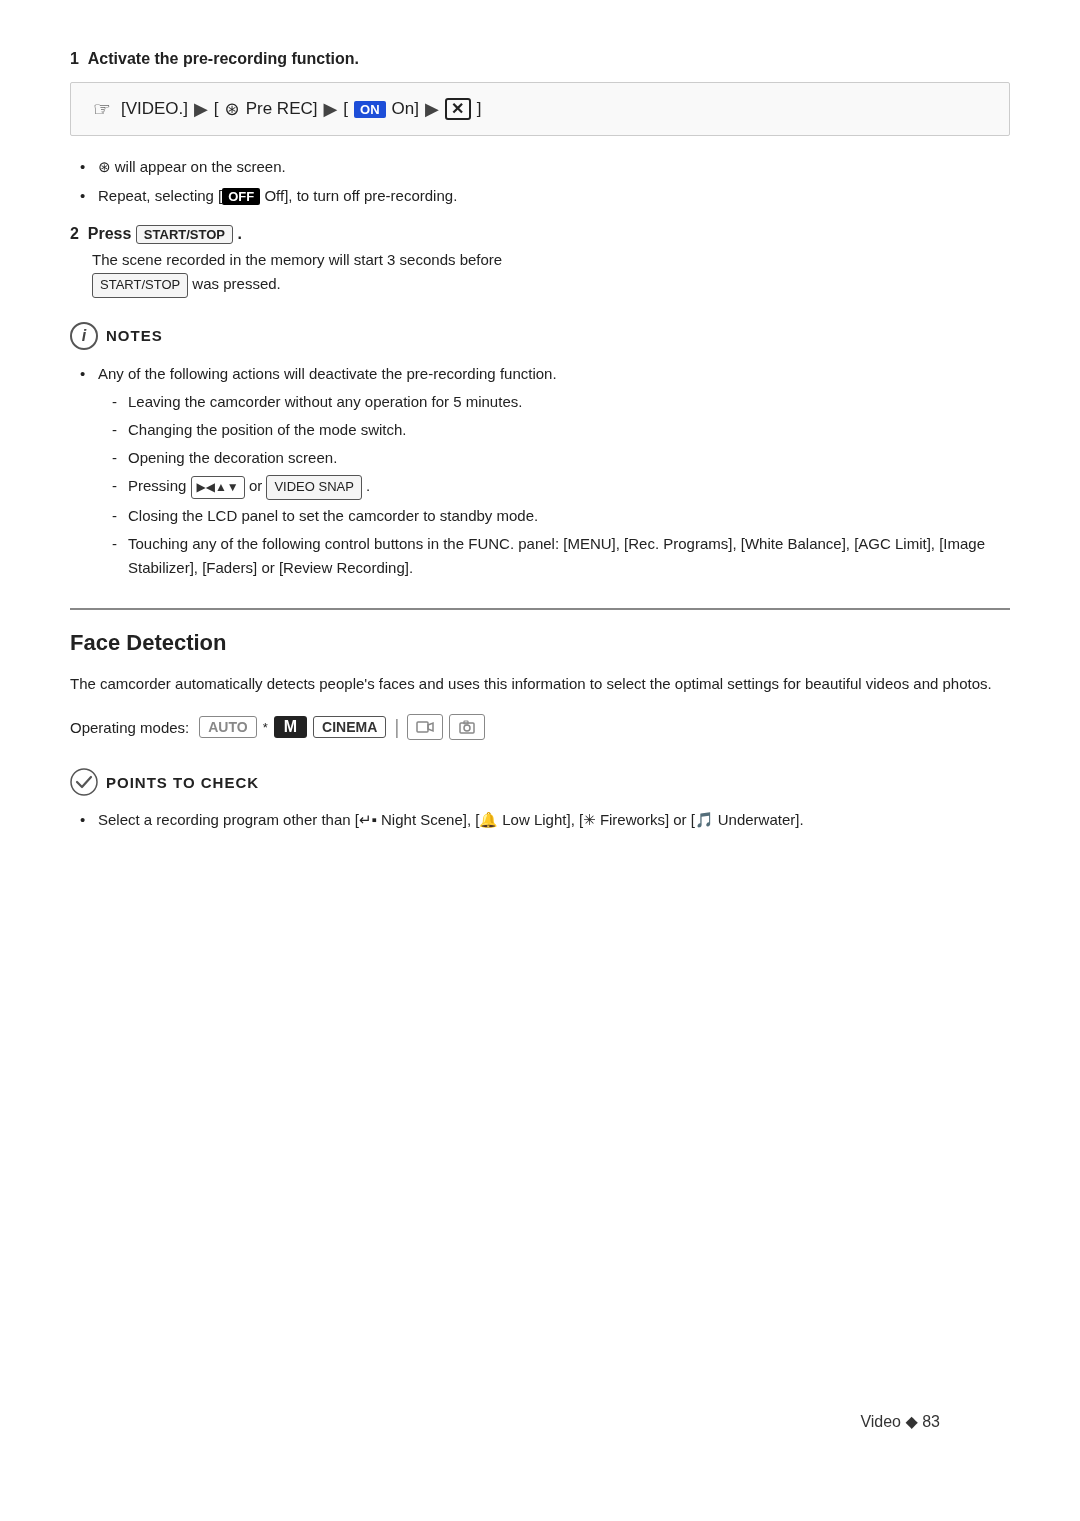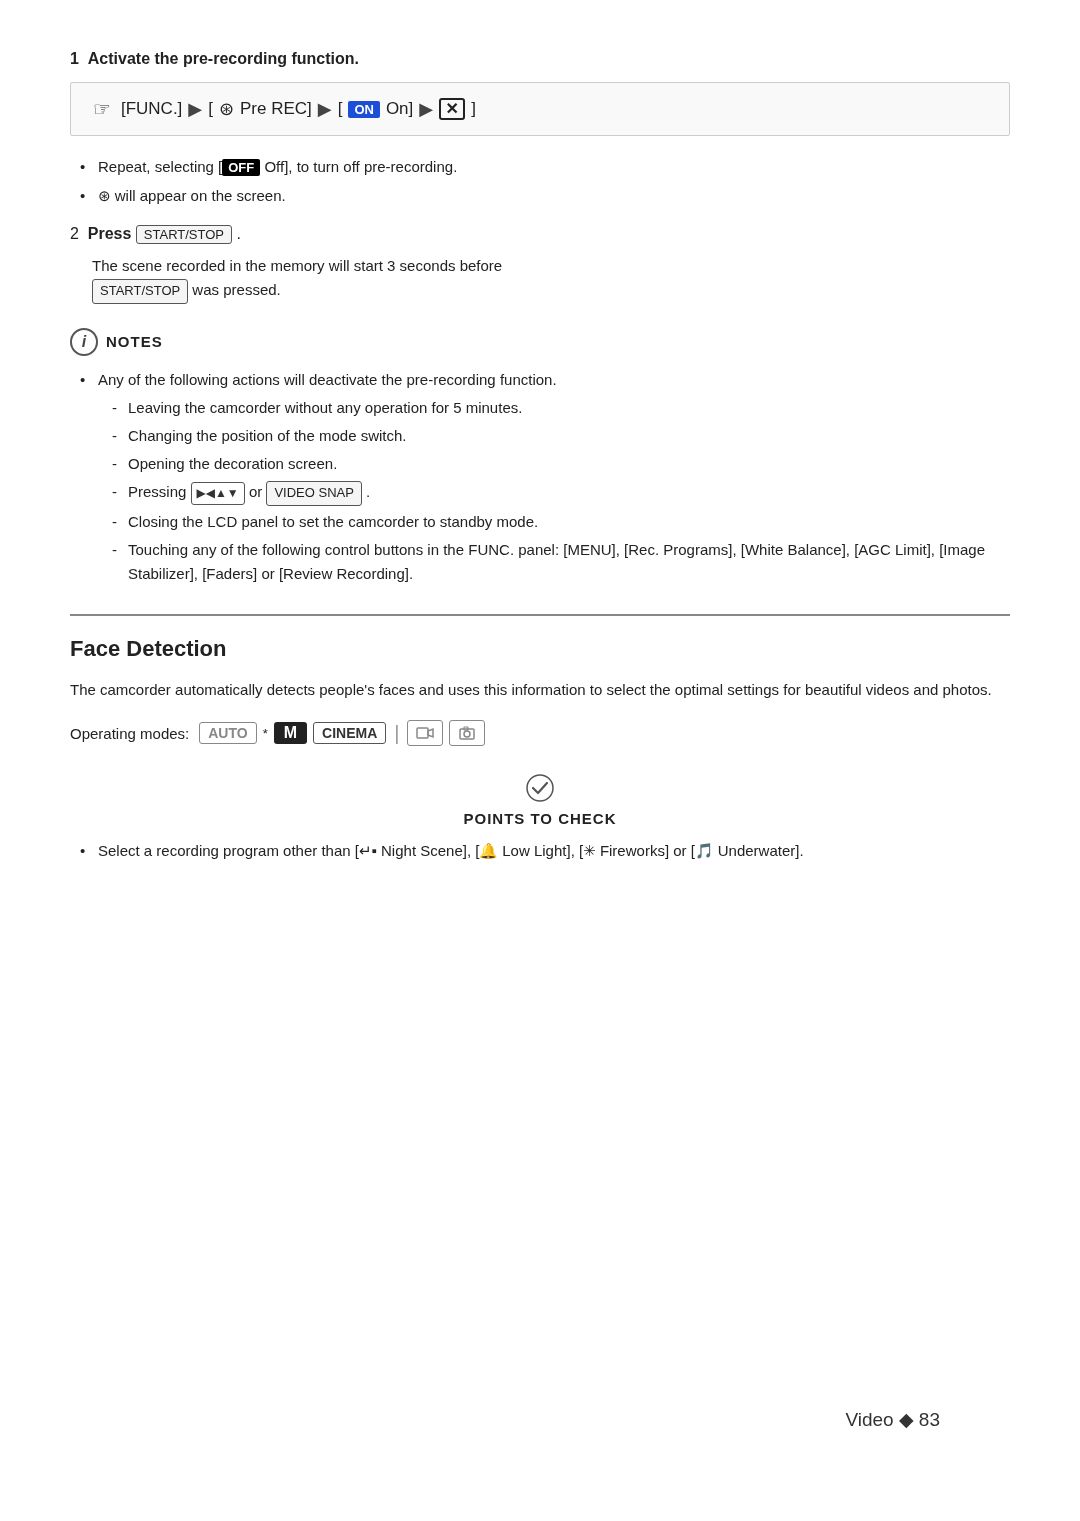--- a/index.html
+++ b/index.html
@@ -84,23 +84,23 @@
       margin-bottom: 6px;
       line-height: 1.5;
     }
     .bullet-list li::before {
       content: "•";
       position: absolute;
       left: 0;
     }
 
     .step2-heading {
-      font-weight: normal;
-      font-size: 16px;
-      margin-bottom: 10px;
+      font-weight: bold;
+      font-size: 16px;
+      margin-bottom: 4px;
     }
 
     .key-badge {
       display: inline-block;
       border: 1px solid #555;
       border-radius: 3px;
       padding: 1px 7px;
       font-size: 13px;
       background: #f5f5f5;
       color: #222;
@@ -263,21 +263,20 @@
     }
 
     .points-section {
       margin-bottom: 18px;
     }
     .points-header {
       display: flex;
       align-items: center;
       gap: 8px;
       margin-bottom: 12px;
-      flex-direction: column;
     }
     .points-icon {
       width: 28px;
       height: 28px;
       display: flex;
       align-items: center;
       justify-content: center;
     }
     .points-title {
       font-weight: bold;
@@ -298,21 +297,21 @@
     .points-bullets > li::before {
       content: "•";
       position: absolute;
       left: 0;
     }
 
     .page-footer {
       position: absolute;
       bottom: 40px;
       right: 70px;
-      font-size: 19px;
+      font-size: 16px;
       color: #333;
     }
     .body-wrap {
       position: relative;
       min-height: 1421px;
     }
 
     .small-icon-badge {
       display: inline-block;
       border: 1.5px solid #555;
@@ -327,40 +326,40 @@
 <body>
 
 <div class="body-wrap">
 
   <p class="step-heading">
     <span>1</span>&nbsp;&nbsp;<span>Activate the pre-recording function.</span>
   </p>
 
   <div class="func-box">
     <span class="hand-icon">☞</span>
-    <span>[FUNC.]</span>
+    <span>[VIDEO.]</span>
     <span class="arrow">▶</span>
     <span>[</span>
       <span style="font-size:18px;">⊛</span>
     <span>Pre REC]</span>
     <span class="arrow">▶</span>
     <span>[</span>
       <span class="badge-filled-on">ON</span>
     <span>On]</span>
     <span class="arrow">▶</span>
     <span class="x-badge">✕</span>
       <span>]</span>
   </div>
 
   <ul class="bullet-list">
     <li>
-      Repeat, selecting [<span class="badge-filled-off">OFF</span> Off], to turn off pre-recording.
+      <span>⊛</span> will appear on the screen.
     </li>
     <li>
-      <span>⊛</span> will appear on the screen.
+      Repeat, selecting [<span class="badge-filled-off">OFF</span> Off], to turn off pre-recording.
     </li>
   </ul>
 
   <p class="step2-heading">
     <span>2</span>&nbsp;&nbsp;<strong>Press</strong> <span class="key-badge">START/STOP</span> .
   </p>
   <p class="step2-text">
     The scene recorded in the memory will start 3 seconds before<br>
     <span class="key-badge">START/STOP</span> was pressed.
   </p>

